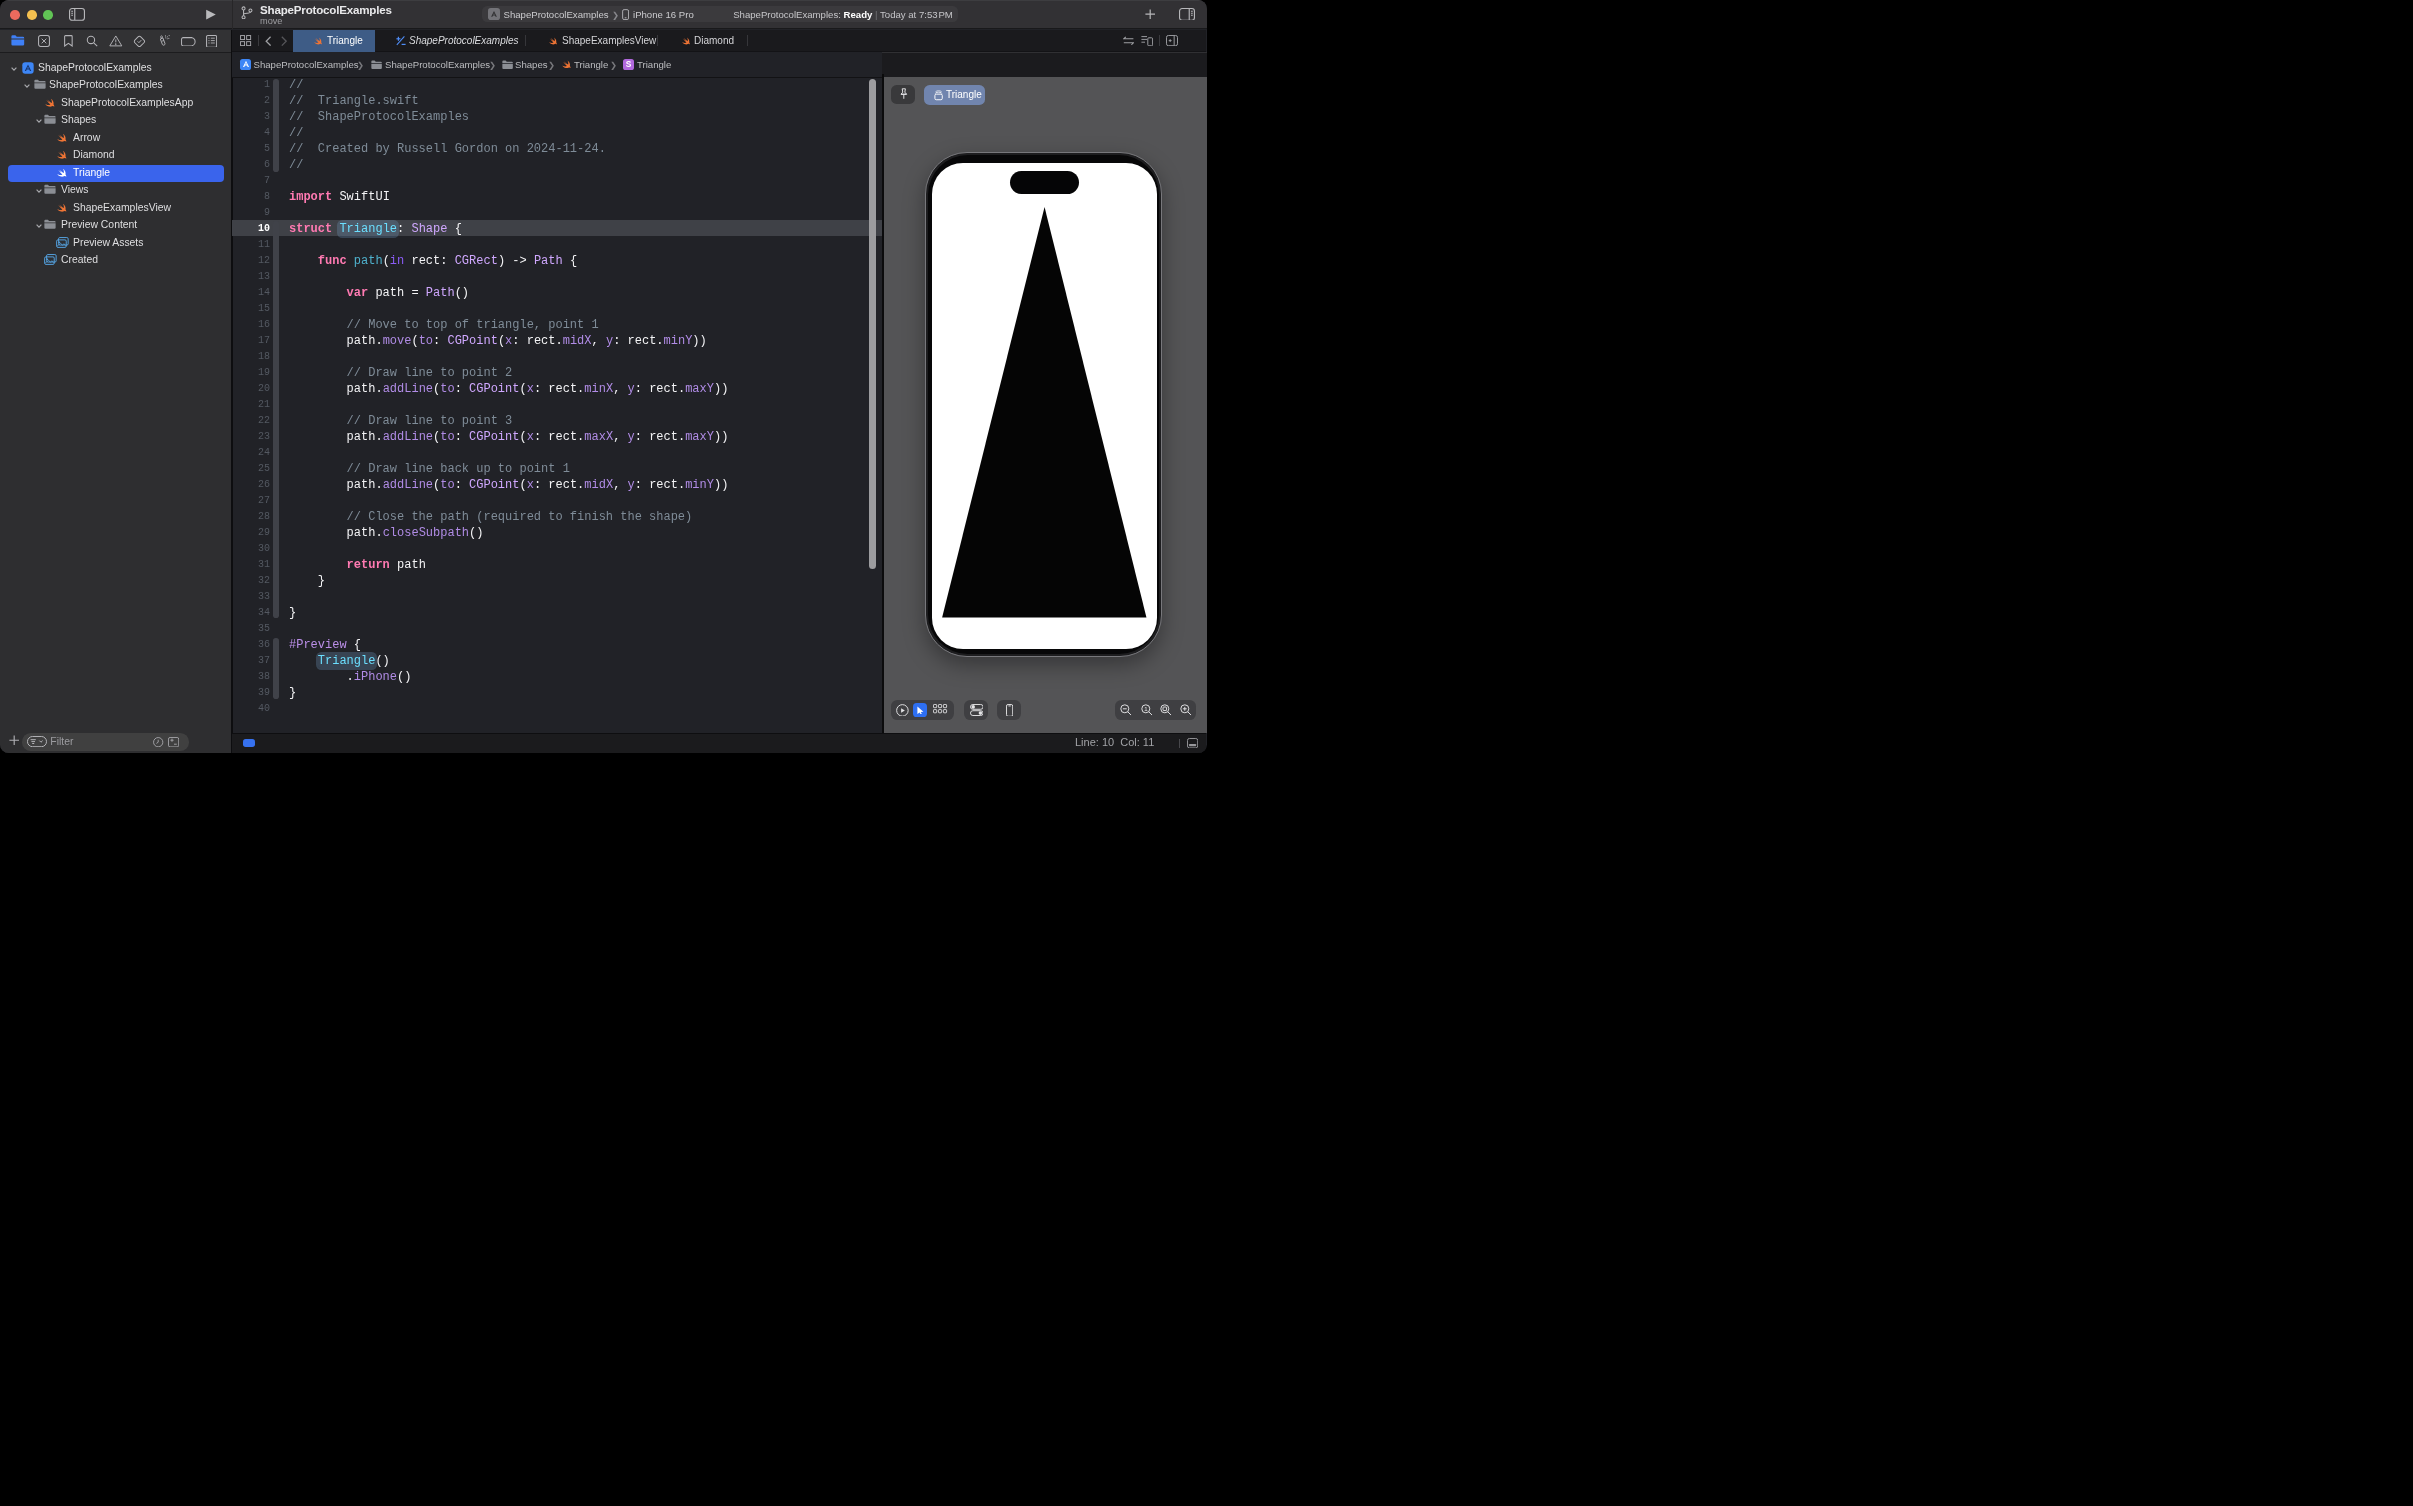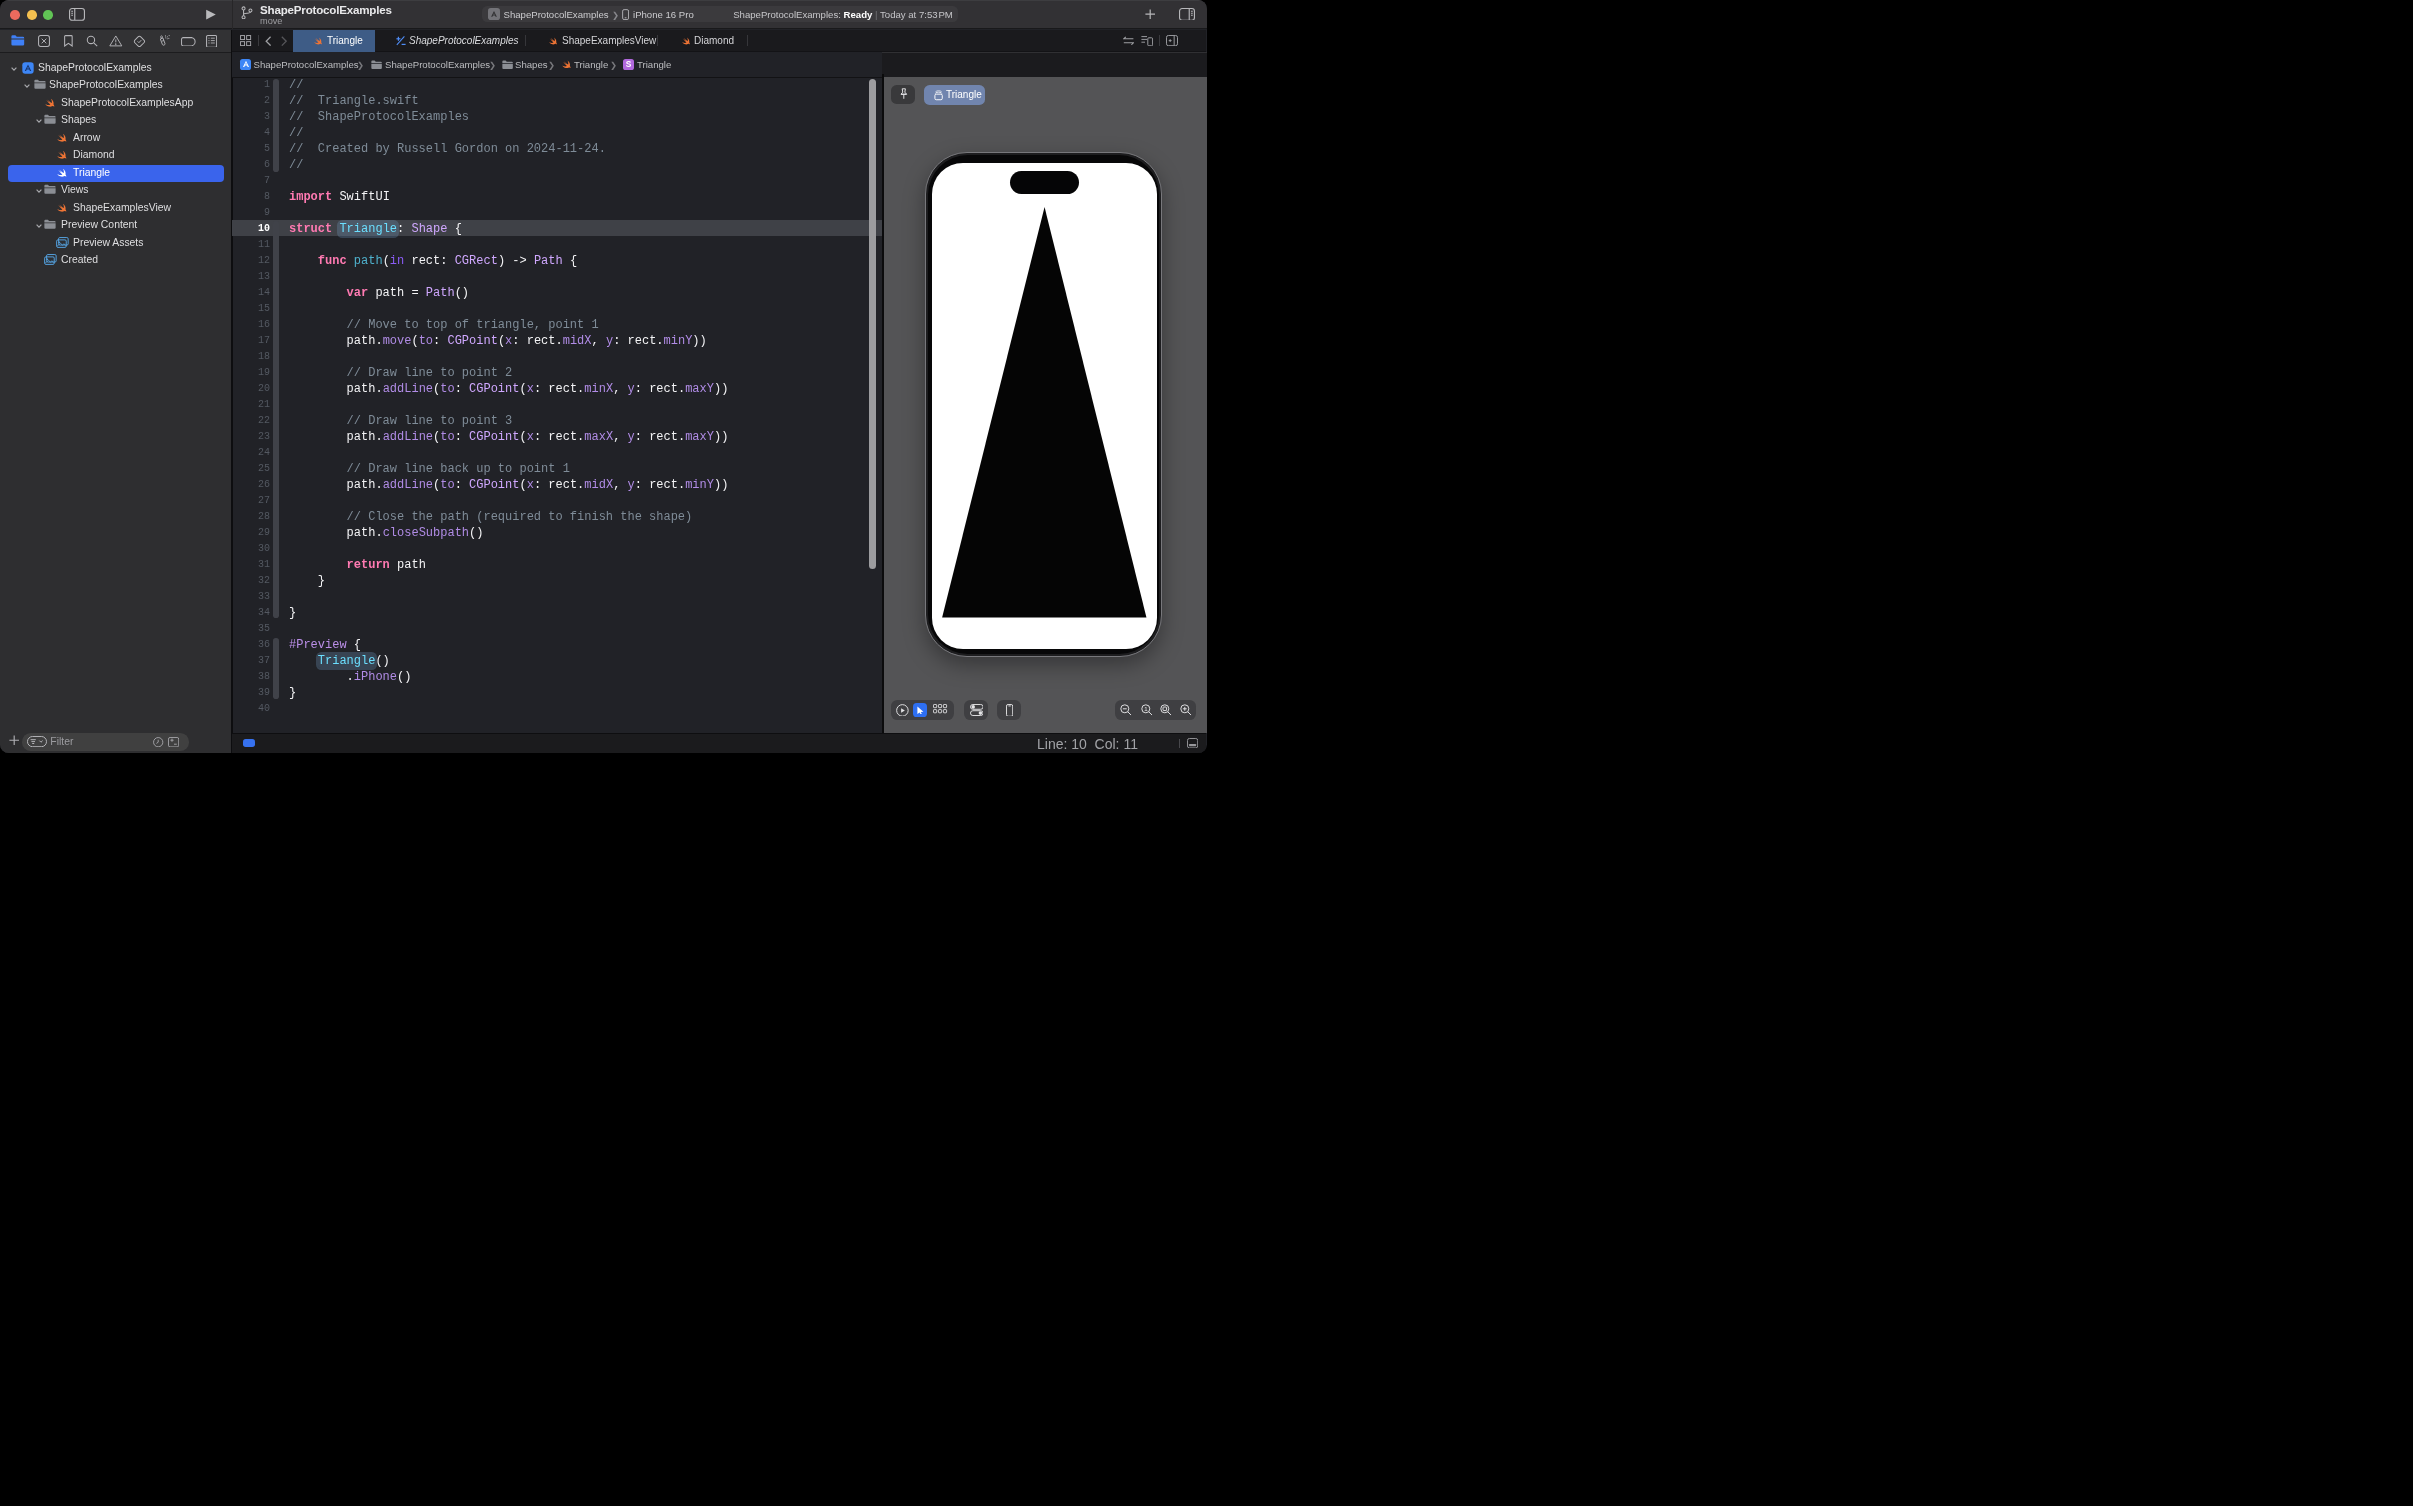--- a/index.html
+++ b/index.html
@@ -559,21 +559,21 @@
           <circle cx="6" cy="6" r="5"></circle>
           <line x1="9.7" y1="9.7" x2="13.8" y2="13.8"></line>
           <line x1="3.6" y1="6" x2="8.4" y2="6"></line>
           <line x1="6" y1="3.6" x2="6" y2="8.4"></line>
         </svg>
     </div>
   </div>
   <div class="abs" id="canvas-div"></div>
   <div class="abs" id="statusbar">
     <div class="abs" style="left:10.8px;top:5.2px;width:12px;height:8px;border-radius:2.7px;background:#3671ef;"></div>
-    <div class="abs" style="left:805px;top:2.4px;font-size:14px;color:#a2a3a7;white-space:nowrap;">Line: 10&nbsp; Col: 11</div>
+    <div class="abs" style="left:843px;top:2.4px;font-size:11px;color:#a2a3a7;white-space:nowrap;">Line: 10&nbsp; Col: 11</div>
     <div class="abs" style="left:947px;top:4.8px;width:0.8px;height:9.6px;background:#48484c;"></div>
     <svg class="icon" style="left:955px;top:4px" width="11.2" height="10.4" viewBox="0 0 14 13" fill="none" stroke="#98989c" stroke-width="1.2">
         <rect x="0.6" y="0.6" width="12.8" height="11.8" rx="2.4"></rect>
         <rect x="2.6" y="7.6" width="8.8" height="2.6" rx="0.6" fill="#98989c" stroke="none"></rect>
       </svg>
   </div>
 </div>
 
 
 </body></html>

